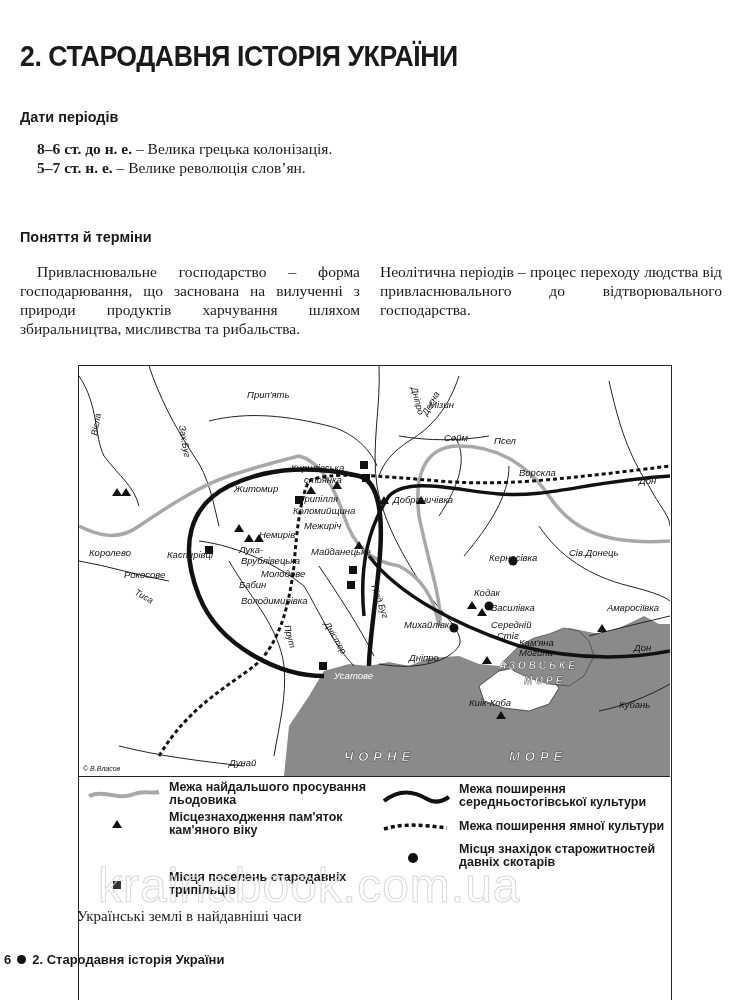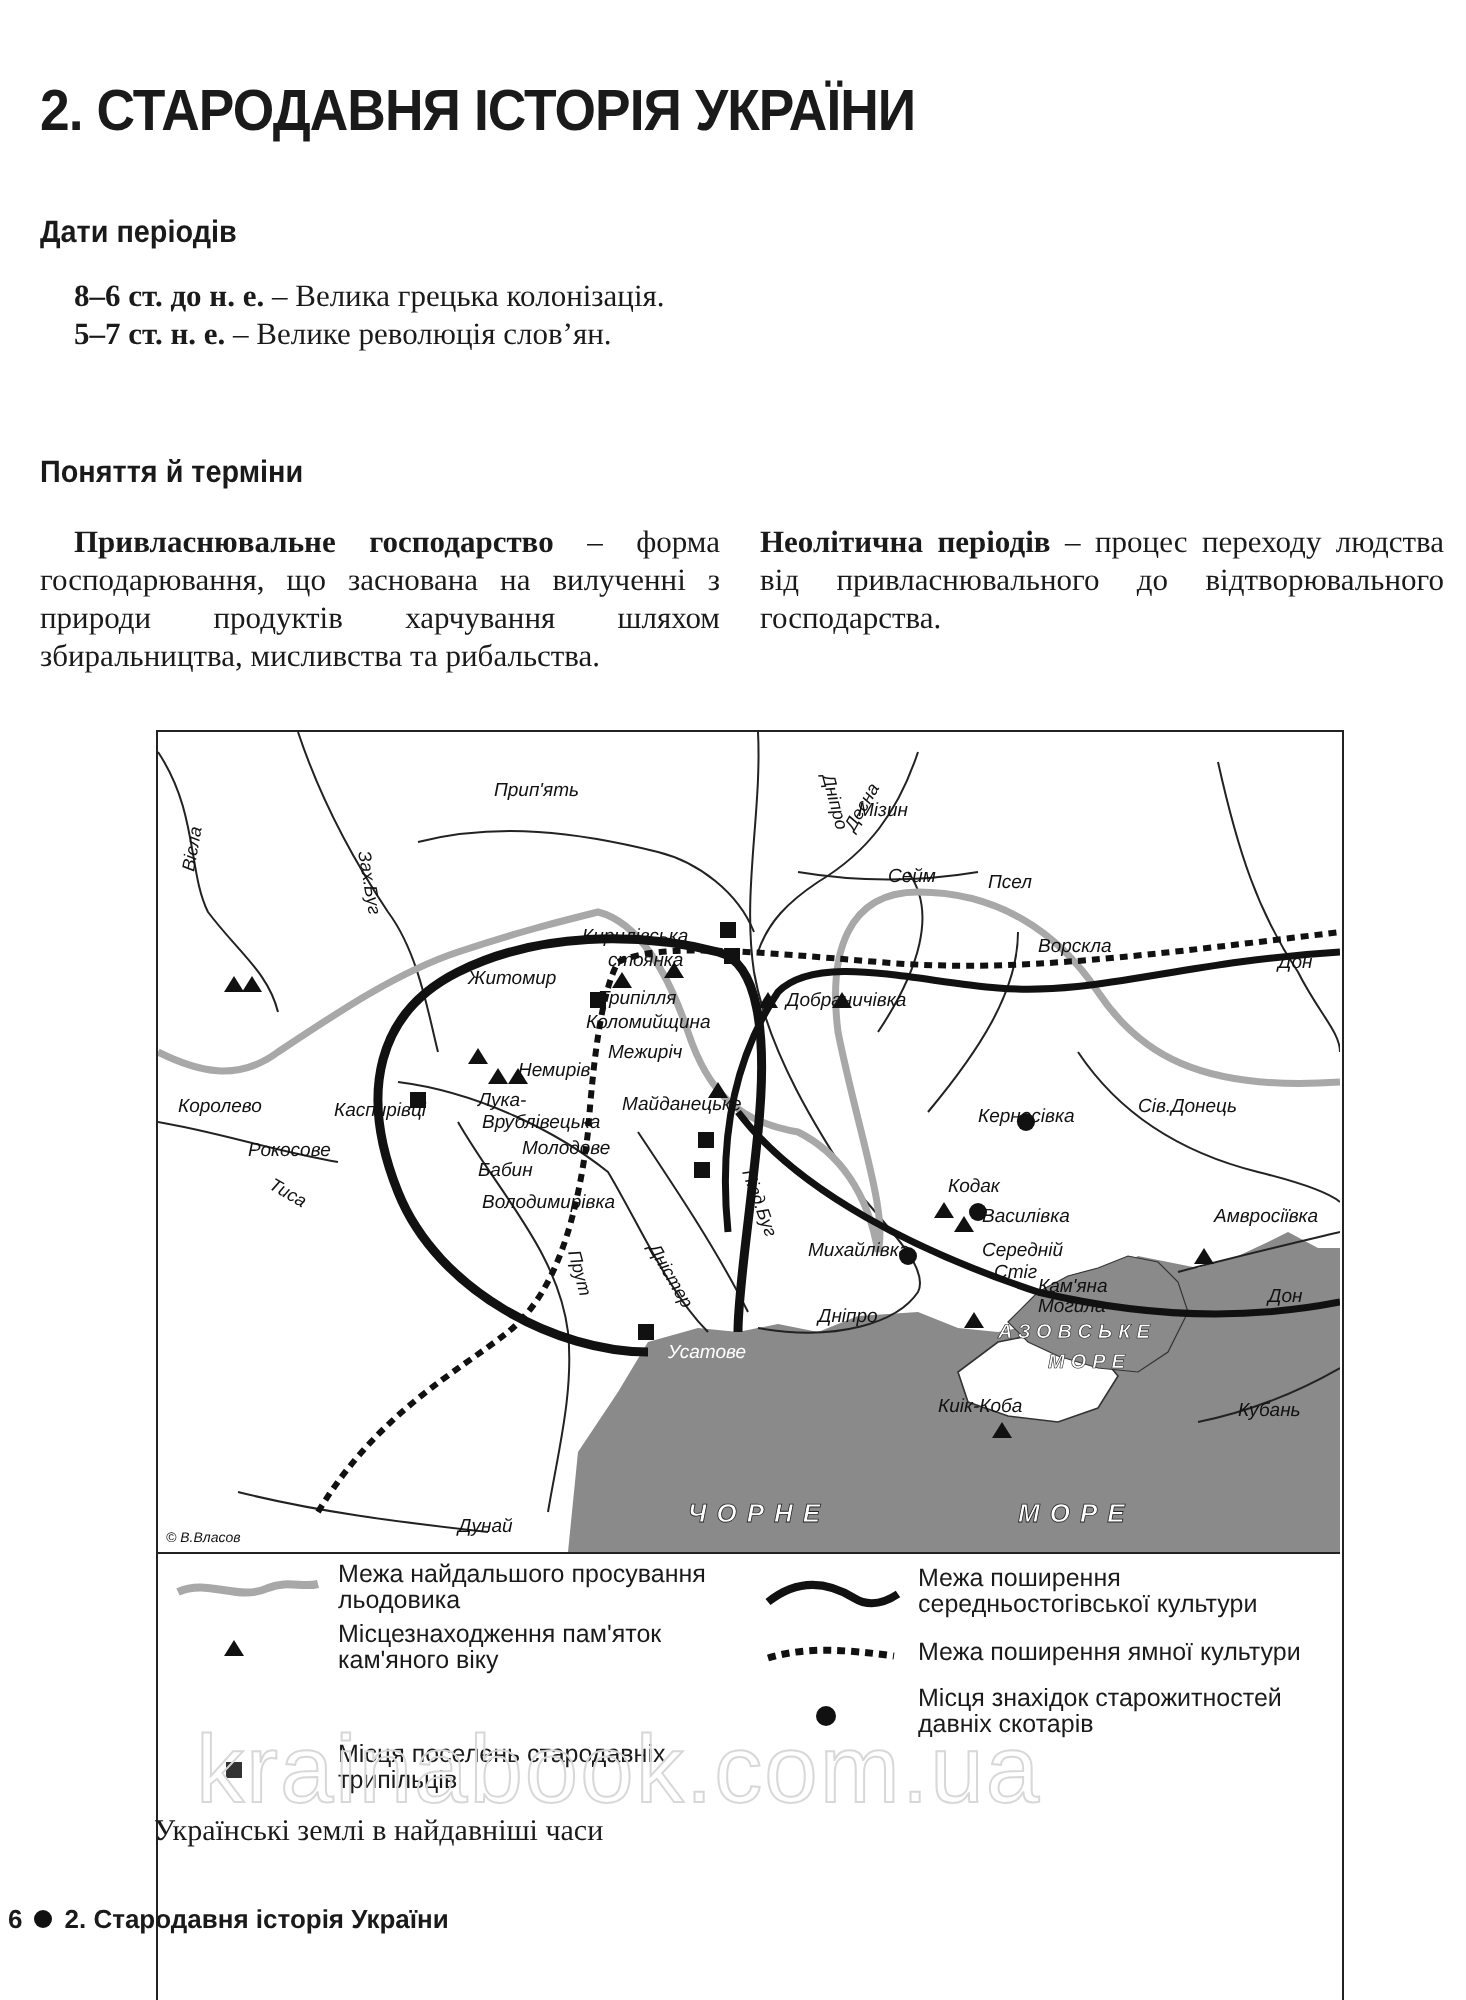--- a/index.html
+++ b/index.html
@@ -4,26 +4,26 @@
 <style>
   html, body { margin:0; padding:0; }
   body { width:733px; height:1000px; background:#ffffff; position:relative; overflow:hidden; color:#1a1a1a; font-family:"Liberation Serif", serif; }
   .page-title { position:absolute; left:20px; top:40px; font-family:"Liberation Sans", sans-serif; font-weight:bold; font-size:29px; letter-spacing:-0.5px; transform:scaleX(0.92); transform-origin:left; margin:0; }
   .section-h { position:absolute; left:20px; font-family:"Liberation Sans", sans-serif; font-weight:bold; font-size:15.5px; transform:scaleX(0.93); transform-origin:left; margin:0; }
   .dates { position:absolute; left:20px; top:139px; width:700px; font-size:15.5px; line-height:19px; }
   .dates p { margin:0; }
   .dates .ind { padding-left:17px; }
   .dates b { font-weight:bold; }
   .term { position:absolute; top:262px; font-size:15.5px; line-height:19px; text-align:justify; }
-  .term b { font-weight:bold; }
+  .term b { font-weight:normal; }
   .term.left { left:20px; width:340px; text-indent:17px; }
   .term.right { left:380px; width:342px; }
   .map-wrap { position:absolute; left:78px; top:365px; width:594px; height:664px; border:1.5px solid #222; box-sizing:border-box; }
   .map-svg { position:absolute; left:0; top:0; width:591px; height:410px; }
-  .legend { position:absolute; left:0; top:410px; width:591px; height:126px; border-top:1.5px solid #222; font-family:"Liberation Sans", sans-serif; font-size:12.5px; line-height:13px; }
+  .legend { position:absolute; left:0; top:410px; width:591px; height:126px; border-top:1.5px solid #222; font-family:"Liberation Sans", sans-serif; font-size:12.5px; line-height:13px;font-weight:bold; }
   .leg-item { position:absolute; display:flex; align-items:center; }
   .leg-sym { width:90px; height:26px; position:relative; flex:none; }
   .leg-txt { width:200px; }
   .caption { position:absolute; left:77px; top:908px; font-size:15px; font-family:"Liberation Serif", serif; }
   .footer { position:absolute; left:4px; top:952px; font-family:"Liberation Sans", sans-serif; font-weight:bold; font-size:13px; display:flex; align-items:center; gap:6px; }
   .footer .dot { width:9px; height:9px; border-radius:50%; background:#111; display:inline-block; }
   .watermark { position:absolute; left:98px; top:858px; font-family:"Liberation Sans", sans-serif; font-size:48px; color:transparent; -webkit-text-stroke:1px #d8d8d8; letter-spacing:1px; pointer-events:none; }
   svg text { font-family:"Liberation Sans", sans-serif; font-style:italic; }
 </style>
 </head>

